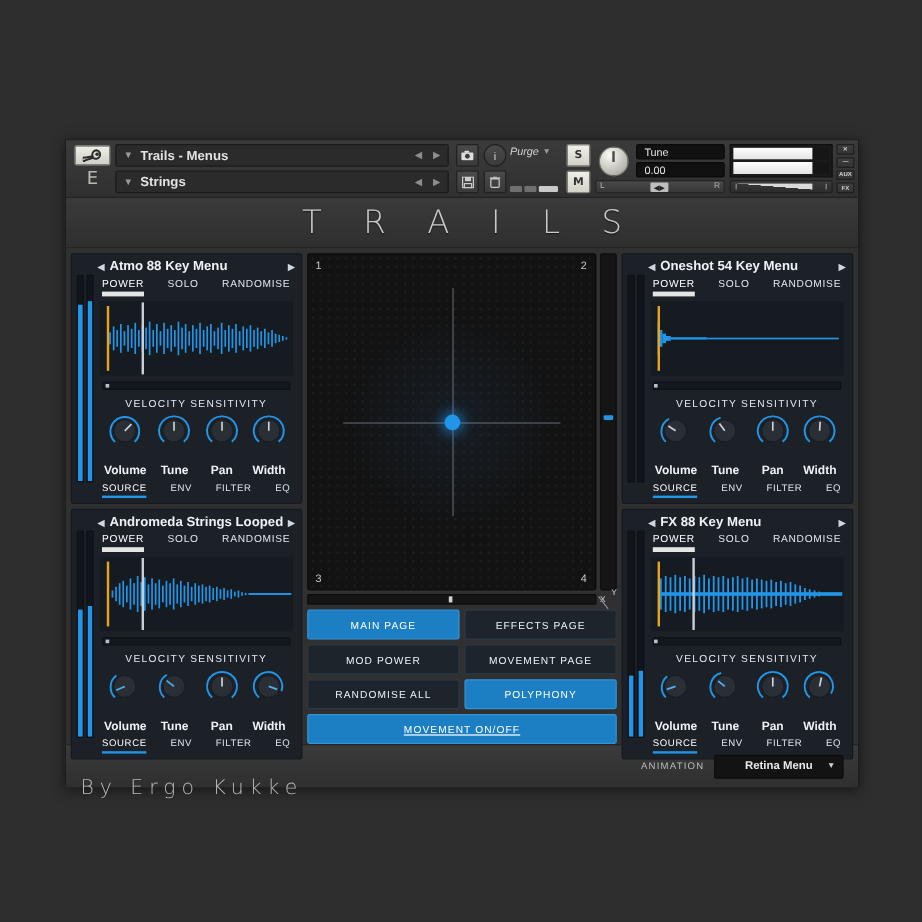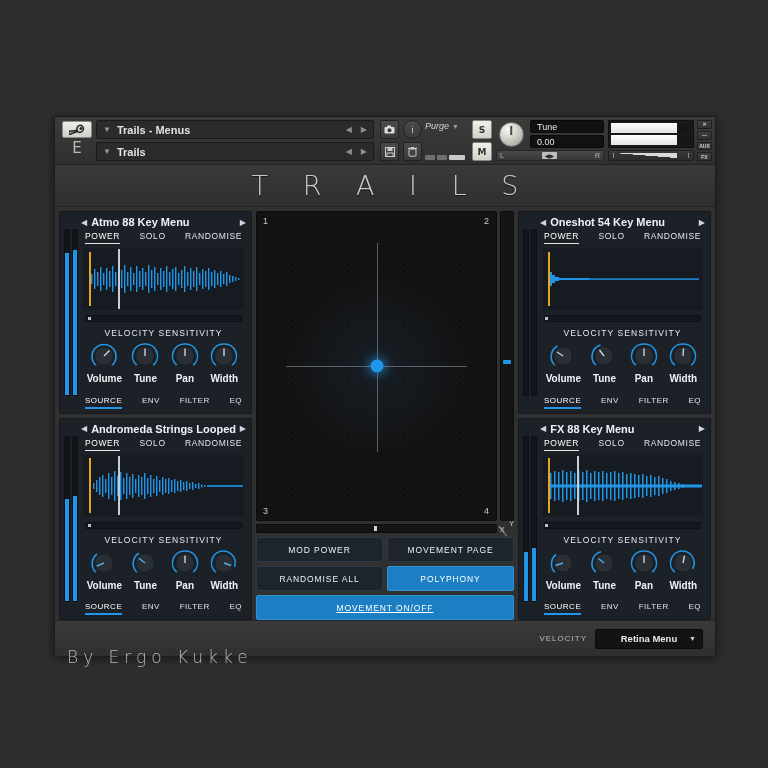--- a/index.html
+++ b/index.html
@@ -130,37 +130,37 @@
   .pm{flex:1;background:#11161c;border:1px solid #0d1116;position:relative;overflow:hidden;border-radius:1px;}
   .pm i{position:absolute;left:0;right:0;bottom:0;background:#2196e8;}
   .panel-main{flex:1;display:flex;flex-direction:column;min-width:0;}
 
   .ptitle{display:flex;align-items:center;gap:4px;padding:1px 2px 3px 2px;}
   .ptitle .arw{color:#cfd6de;font-size:8px;}
   .ptitle .tt{flex:1;text-align:left;color:#eef2f6;font-size:11px;font-weight:bold;white-space:nowrap;overflow:hidden;}
 
   .ptabs{display:flex;justify-content:space-between;padding:0 6px 4px 6px;}
   .ptab{color:#dfe5ec;font-size:8.5px;letter-spacing:.6px;padding-bottom:2px;}
-  .ptab.on{color:#ffffff;border-bottom:1px solid #e5e5e5;}
+  .ptab.on{color:#ffffff;border-bottom:4px solid #e5e5e5;}
 
   .wave{
     position:relative;height:62px;margin:0 4px;background:#161b21;overflow:hidden;
     display:flex;align-items:center;
   }
   .wave svg{position:absolute;left:0;top:0;}
   .wave .startmark{position:absolute;left:4%;top:6%;bottom:6%;width:2px;background:#e8a321;}
   .wave .playmark{position:absolute;left:22%;top:2%;bottom:2%;width:2px;background:#c9ced4;}
 
   .wslider{margin:5px 6px 0 6px;height:7px;background:#13181e;border:1px solid #0e1217;border-radius:1px;position:relative;}
   .wslider i{position:absolute;top:1px;bottom:1px;width:3px;background:#b9c0c8;}
 
   .vsens{text-align:center;color:#e4e9ef;font-size:8.5px;letter-spacing:1.1px;margin:6px 0 2px 0;}
 
   .knobs{display:flex;justify-content:space-around;padding:0 4px;}
-  .knobcell{display:flex;flex-direction:column;align-items:center;gap:1px;}
+  .knobcell{display:flex;flex-direction:column;align-items:center;gap:12px;}
   .knob{width:32px;height:32px;position:relative;}
   .knob svg{position:absolute;left:0;top:0;}
   .knoblabel{color:#eef2f6;font-size:10px;font-weight:bold;}
 
   .ptabs2{display:flex;justify-content:space-between;padding:4px 6px 1px 6px;margin-top:auto;}
   .ptab2{color:#dfe5ec;font-size:8px;letter-spacing:.5px;padding-bottom:2px;}
   .ptab2.on{color:#ffffff;border-bottom:2px solid #2196e8;}
 
   
   .xywrap{flex:1;display:flex;gap:3px;}
@@ -235,21 +235,21 @@
       <div class="k-namebar">
         <span class="k-caret">▼</span>
         <span class="k-nametext">Trails - Menus</span>
         <span class="k-arrows">
           <span>◀</span>
           <span>▶</span>
         </span>
       </div>
       <div class="k-namebar">
         <span class="k-caret">▼</span>
-        <span class="k-nametext">Trails</span>
+        <span class="k-nametext">Strings</span>
         <span class="k-arrows">
           <span>◀</span>
           <span>▶</span>
         </span>
       </div>
     </div>
 
     <div class="k-iconbtns" style="flex-direction:column;justify-content:space-between;gap:3px;">
       <div style="display:flex;gap:4px;">
         <div class="k-sqbtn">
@@ -630,20 +630,24 @@
           </div>
         <div class="xyaxis">
           <span style="position:absolute;left:0;bottom:0;color:#cfd4da;font-size:7px;">X</span>
           <span style="position:absolute;right:0;top:-4px;color:#cfd4da;font-size:7px;">Y</span>
           <span style="position:absolute;left:1px;top:-3px;width:13px;height:13px;border-left:1px solid #8a9098;transform:rotate(-38deg);"></span>
         </div>
       </div>
 
       <div class="btngrid">
         <div class="btnrow">
+          <div class="gbtn on">MAIN PAGE</div>
+          <div class="gbtn">EFFECTS PAGE</div>
+        </div>
+        <div class="btnrow">
           <div class="gbtn">MOD POWER</div>
           <div class="gbtn">MOVEMENT PAGE</div>
         </div>
         <div class="btnrow">
           <div class="gbtn">RANDOMISE ALL</div>
           <div class="gbtn on">POLYPHONY</div>
         </div>
         <div class="btnrow">
           <div class="gbtn on wide">MOVEMENT ON/OFF</div>
         </div>
@@ -861,20 +865,20 @@
             <span class="ptab2">EQ</span>
           </div>
         </div>
       </div>
     </div>
   </div>
 
   <div class="footer">
     <span class="byline">By Ergo Kukke</span>
     <span class="animwrap">
-      <span class="animlabel">VELOCITY</span>
+      <span class="animlabel">ANIMATION</span>
       <span class="animsel">
         <span>Retina Menu</span>
         <span class="cv">▼</span>
       </span>
     </span>
   </div>
 </div>
 
 </body></html>

